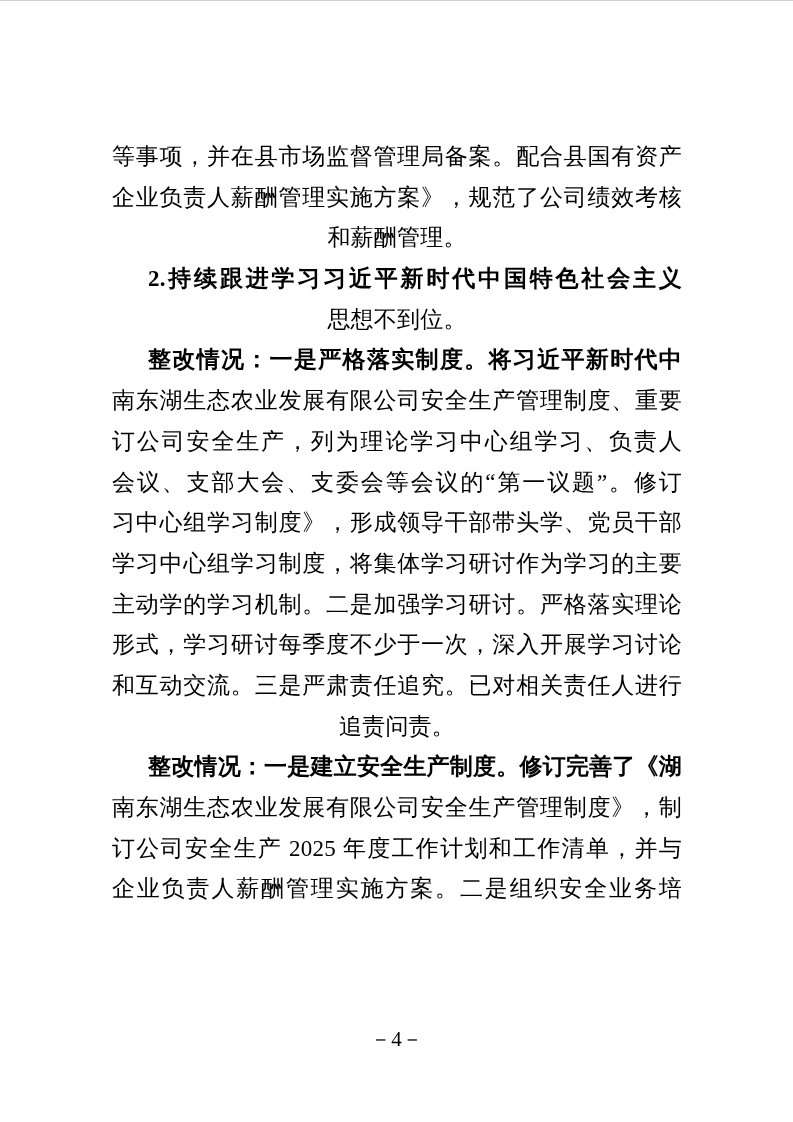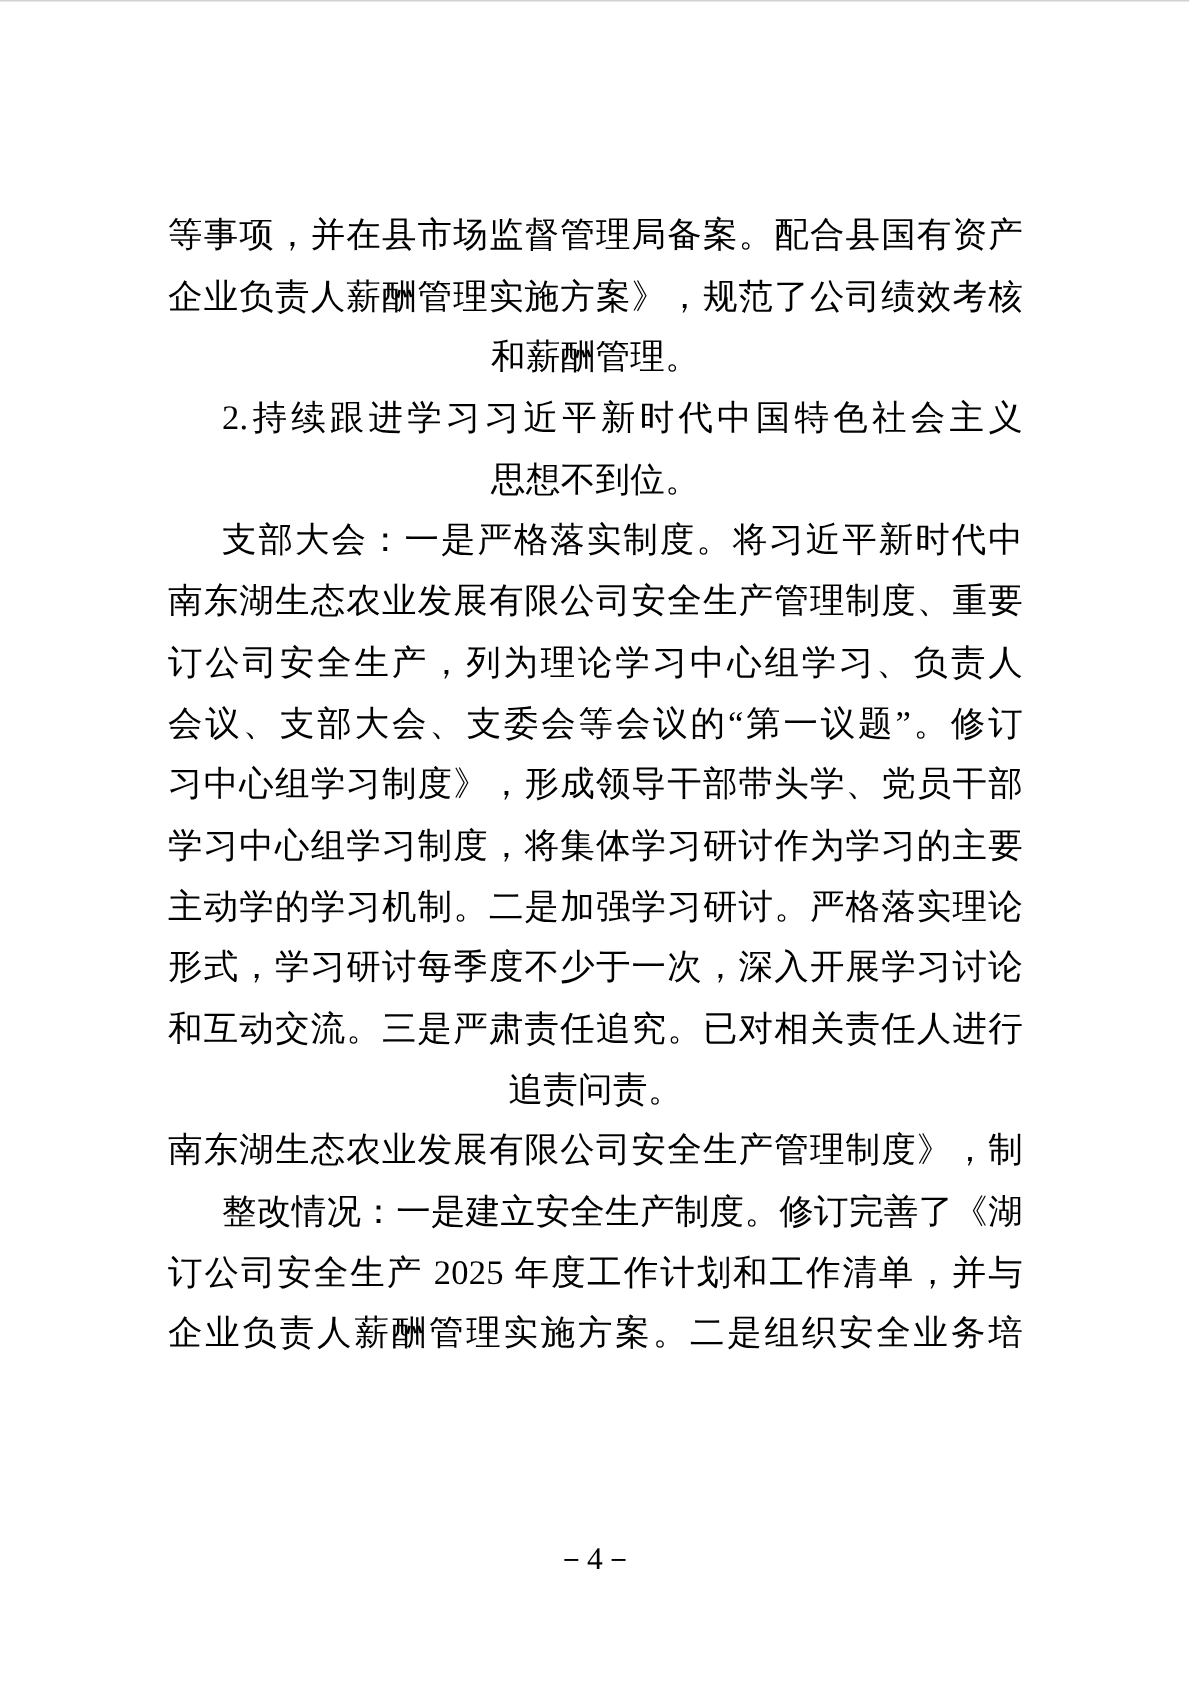--- a/index.html
+++ b/index.html
@@ -38,20 +38,21 @@
     color: #000000;
     text-align: center;
     overflow: hidden;
   }
   .line.fill {
     text-align: justify;
     text-align-last: justify;
   }
   .line.indent {
     text-indent: 36px;
+    font-weight: bold;
   }
   .footer {
     position: absolute;
     left: 0;
     top: 1026px;
     width: 100%;
     text-align: center;
     font-size: 21px;
     line-height: 26px;
     color: #000000;
@@ -61,29 +62,29 @@
 <body>
 
 <div class="page">
   <div class="scan-edge"></div>
   <div class="doc-body">
       <div class="line fill">等事项，并在县市场监督管理局备案。配合县国有资产</div>
       <div class="line fill">企业负责人薪酬管理实施方案》，规范了公司绩效考核</div>
       <div class="line">和薪酬管理。</div>
       <div class="line indent fill">2.持续跟进学习习近平新时代中国特色社会主义</div>
       <div class="line">思想不到位。</div>
-      <div class="line indent fill">支部大会：一是严格落实制度。将习近平新时代中</div>
+      <div class="line indent fill">整改情况：一是严格落实制度。将习近平新时代中</div>
       <div class="line fill">南东湖生态农业发展有限公司安全生产管理制度、重要指</div>
       <div class="line fill">订公司安全生产，列为理论学习中心组学习、负责人</div>
       <div class="line fill">会议、支部大会、支委会等会议的“第一议题”。修订</div>
       <div class="line fill">习中心组学习制度》，形成领导干部带头学、党员干部</div>
       <div class="line fill">学习中心组学习制度，将集体学习研讨作为学习的主要</div>
       <div class="line fill">主动学的学习机制。二是加强学习研讨。严格落实理论</div>
       <div class="line fill">形式，学习研讨每季度不少于一次，深入开展学习讨论</div>
       <div class="line fill">和互动交流。三是严肃责任追究。已对相关责任人进行</div>
       <div class="line">追责问责。</div>
+      <div class="line indent fill">整改情况：一是建立安全生产制度。修订完善了《湖</div>
       <div class="line fill">南东湖生态农业发展有限公司安全生产管理制度》，制</div>
-      <div class="line indent fill">整改情况：一是建立安全生产制度。修订完善了《湖</div>
       <div class="line fill">订公司安全生产 2025 年度工作计划和工作清单，并与</div>
       <div class="line fill">企业负责人薪酬管理实施方案。二是组织安全业务培</div>
     </div>
   <div class="footer">－4－</div>
 </div>
 
 </body></html>

